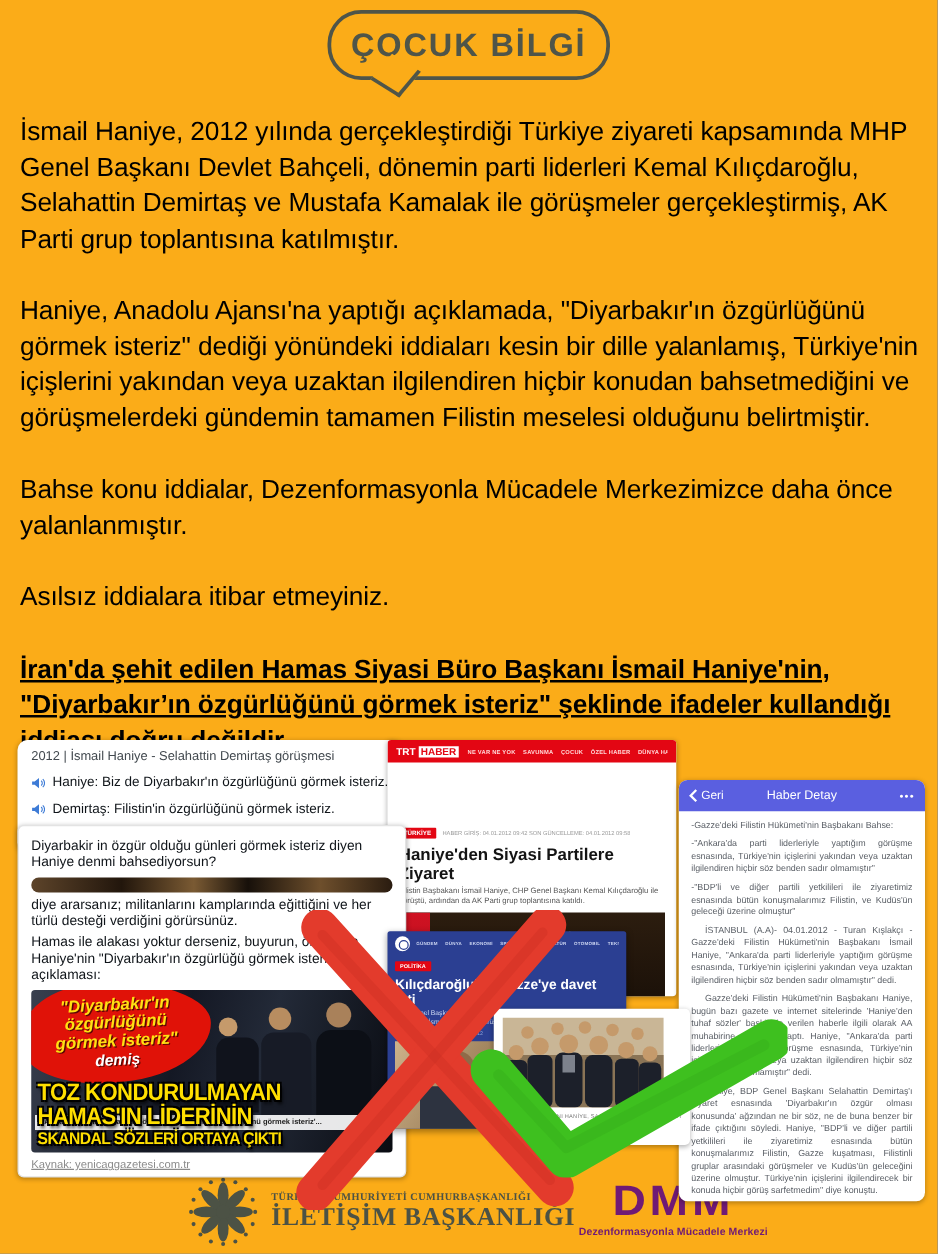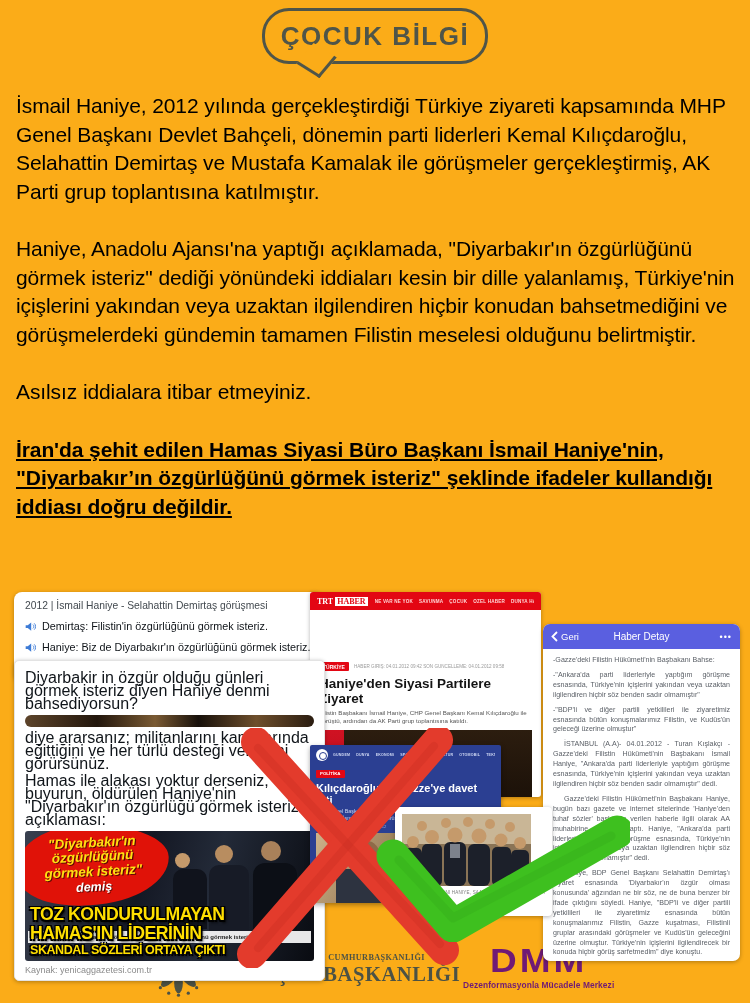--- a/index.html
+++ b/index.html
@@ -26,21 +26,21 @@
   
   .tweet1{position:absolute;left:14px;top:4px;width:287px;border-radius:8px;padding:8px 11px 10px;z-index:1;}
   .tweet1 .t-title{font-size:10.3px;color:#42494f;}
   .quote-row{display:flex;align-items:center;gap:6px;margin-top:9px;}
   .quote-row .q-ic{width:11px;height:11px;flex:0 0 auto;}
   .quote-row .q-tx{font-size:10.8px;color:#0f1419;}
   .photo-strip{height:12px;margin-top:7px;border-radius:7px 7px 0 0;
      background:linear-gradient(90deg,#6e4f2c,#3a2817 22%,#8a6a3f 38%,#2e2013 55%,#5d442a 70%,#1f150c 88%,#4a351f);}
   .tweet2{position:absolute;left:14px;top:72px;width:289px;border-radius:5px;padding:6px 10px 5px;
           border:1px solid #e3e3e3;z-index:2;}
-  .tweet2 .r-tx{font-size:16px;line-height:13px;color:#0f1419;margin-top:4px;}
+  .tweet2 .r-tx{font-size:11px;line-height:13px;color:#0f1419;margin-top:4px;}
   .tweet2 .photo-strip2{height:12px;margin:5px 0 4px;border-radius:6px;
      background:linear-gradient(90deg,#5d442a,#22160c 25%,#7a5a33 45%,#17100a 60%,#6e4f2c 80%,#2a1c10);}
 
   
   .newsimg{position:relative;margin-top:5px;height:130px;border-radius:3px;overflow:hidden;
      background:linear-gradient(105deg,#39404f 0%,#141824 40%,#232a38 62%,#090b11 100%);}
   .newsimg .head{position:absolute;border-radius:50%;}
   .redblob{position:absolute;left:-8px;top:-6px;width:152px;height:80px;background:#E01208;
      border-radius:42% 58% 55% 45% / 52% 46% 58% 42%;transform:rotate(-3deg);
      display:flex;flex-direction:column;align-items:center;justify-content:center;z-index:2;}
@@ -49,26 +49,26 @@
   .redblob .rq2{font-style:italic;font-weight:900;font-size:12.5px;color:#fff;margin-top:1px;
      text-shadow:1px 1px 0 rgba(0,0,0,.6);}
   .caption-strip{position:absolute;left:3px;right:3px;bottom:18px;height:12px;z-index:3;
      background:rgba(255,255,255,.9);display:flex;align-items:center;padding:0 3px;
      font-size:6px;font-weight:700;color:#222;white-space:nowrap;overflow:hidden;}
   .bigheadline{position:absolute;left:5px;bottom:4px;z-index:4;width:100%;}
   .bigheadline div{font-weight:900;color:#FFDF00;letter-spacing:-0.5px;line-height:19px;
      text-shadow:-1.5px -1.5px 0 #000,1.5px -1.5px 0 #000,-1.5px 1.5px 0 #000,1.5px 1.5px 0 #000,2px 3px 3px rgba(0,0,0,.8);
      font-size:19px;transform:scaleX(.93);transform-origin:left;white-space:nowrap;}
   .bigheadline div.l3{font-size:13.5px;line-height:15px;}
-  .src-line{margin-top:4px;font-size:9px;color:#8b8b8b;}
+  .src-line{margin-top:4px;font-size:9px;color:#8b8b8b;text-decoration:underline;}
 
   
   .trt{position:absolute;left:310px;top:4px;width:231px;height:205px;border-radius:3px;overflow:hidden;z-index:1;padding:0;}
   .trt-bar{height:18px;background:#E30613;display:flex;align-items:center;gap:7px;padding:0 7px;overflow:hidden;}
-  .trt-logo{display:flex;align-items:center;gap:2px;flex:0 0 auto;font-family:Liberation Serif, serif;}
+  .trt-logo{display:flex;align-items:center;gap:2px;flex:0 0 auto;}
   .trt-logo .t1{color:#fff;font-weight:800;font-size:8px;}
   .trt-logo .t2{background:#fff;color:#E30613;font-weight:800;font-size:8px;padding:0 2px;}
   .tiny-nav{display:flex;gap:6px;overflow:hidden;white-space:nowrap;}
   .tiny-nav span{font-size:4.6px;color:#ffd6d6;font-weight:700;letter-spacing:.2px;}
   .trt-body{padding:5px 9px 0;margin-top:47px;}
   .meta-row{display:flex;align-items:center;gap:5px;overflow:hidden;white-space:nowrap;}
   .badge{background:#E30613;color:#fff;font-size:5px;font-weight:700;padding:1.5px 4px;border-radius:1px;flex:0 0 auto;}
   .meta-tx{font-size:4.6px;color:#9a9a9a;overflow:hidden;}
   .trt-head{font-size:13.5px;font-weight:800;color:#141414;margin:5px 0 3px;}
   .trt-sum{font-size:6.2px;line-height:8px;color:#555;}
@@ -136,41 +136,42 @@
 <div id="canvas">
 
   <div class="bubble">
     <span>ÇOCUK BİLGİ</span>
   </div>
   <div class="bubble-tail"></div>
 
   <div class="bodytext">
     <p>İsmail Haniye, 2012 yılında gerçekleştirdiği Türkiye ziyareti kapsamında MHP Genel Başkanı Devlet Bahçeli, dönemin parti liderleri Kemal Kılıçdaroğlu, Selahattin Demirtaş ve Mustafa Kamalak ile görüşmeler gerçekleştirmiş, AK Parti grup toplantısına katılmıştır.</p>
     <p>Haniye, Anadolu Ajansı'na yaptığı açıklamada, "Diyarbakır'ın özgürlüğünü görmek isteriz" dediği yönündeki iddiaları kesin bir dille yalanlamış, Türkiye'nin içişlerini yakından veya uzaktan ilgilendiren hiçbir konudan bahsetmediğini ve görüşmelerdeki gündemin tamamen Filistin meselesi olduğunu belirtmiştir.</p>
+    <p>Bahse konu iddialar, Dezenformasyonla Mücadele Merkezimizce daha önce yalanlanmıştır.</p>
     <p>Asılsız iddialara itibar etmeyiniz.</p>
     <p class="claim">İran'da şehit edilen Hamas Siyasi Büro Başkanı İsmail Haniye'nin, "Diyarbakır’ın özgürlüğünü görmek isteriz" şeklinde ifadeler kullandığı iddiası doğru değildir.</p>
   </div>
 
   <div class="collage">
 
     <div class="card tweet1">
       <div class="t-title">2012 | İsmail Haniye - Selahattin Demirtaş görüşmesi</div>
       <div class="quote-row">
         <svg class="q-ic" viewBox="0 0 16 16">
           <path d="M1 6h3l5-4v12l-5-4H1z" fill="#3D7BD6"></path>
           <path d="M11.5 5.2a3.6 3.6 0 0 1 0 5.6M13.4 3.4a6.2 6.2 0 0 1 0 9.2" stroke="#3D7BD6" fill="none" stroke-width="1.3"></path>
         </svg>
-        <span class="q-tx">Demirtaş: Filistin'in özgürlüğünü görmek isteriz.</span>
+        <span class="q-tx">Haniye: Biz de Diyarbakır'ın özgürlüğünü görmek isteriz.</span>
       </div>
       <div class="quote-row">
         <svg class="q-ic" viewBox="0 0 16 16">
           <path d="M1 6h3l5-4v12l-5-4H1z" fill="#3D7BD6"></path>
           <path d="M11.5 5.2a3.6 3.6 0 0 1 0 5.6M13.4 3.4a6.2 6.2 0 0 1 0 9.2" stroke="#3D7BD6" fill="none" stroke-width="1.3"></path>
         </svg>
-        <span class="q-tx">Haniye: Biz de Diyarbakır'ın özgürlüğünü görmek isteriz.</span>
+        <span class="q-tx">Demirtaş: Filistin'in özgürlüğünü görmek isteriz.</span>
       </div>
       <div class="photo-strip"></div>
     </div>
 
     <div class="card tweet2">
       <div class="r-tx">Diyarbakir in özgür olduğu günleri görmek isteriz diyen Haniye denmi bahsediyorsun?</div>
       <div class="photo-strip2"></div>
       <div class="r-tx">diye ararsanız; militanlarını kamplarında eğittiğini ve her türlü desteği verdiğini görürsünüz.</div>
       <div class="r-tx">Hamas ile alakası yoktur derseniz, buyurun, öldürülen Haniye'nin "Diyarbakır'ın özgürlüğü görmek isteriz" açıklaması:</div>
 

